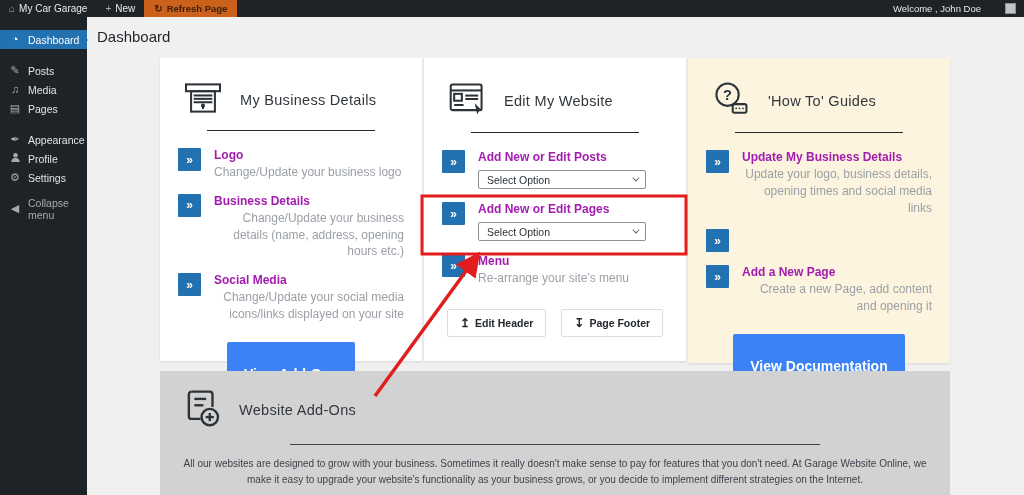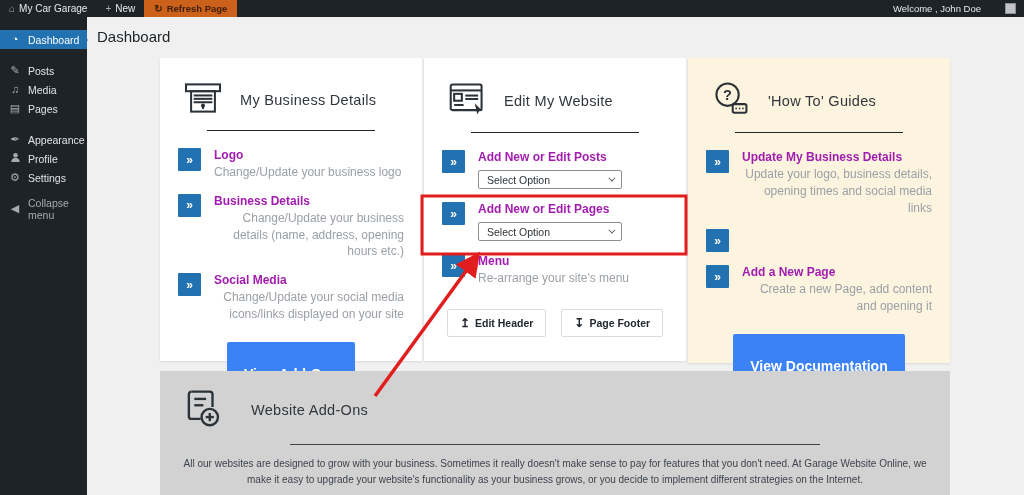--- a/index.html
+++ b/index.html
@@ -45,36 +45,36 @@
   .card.yellow { background:#fcf4df; height:305px; }
   .card-head { display:flex; align-items:center; gap:16px; padding-left:4px; }
   .card-ico { flex:none; color:#2c3338; }
   .card-head h2 { font-size:14.5px; font-weight:400; color:#32373c; letter-spacing:.3px; }
   .card-hr { width:168px; margin:11px auto 17px; border-top:1.8px solid #23282d; }
   .item { display:flex; gap:13px; margin-bottom:13px; }
   .chev { flex:none; width:23px; height:23px; background:#2271b1; color:#fff; font-size:12px;
     font-weight:bold; display:flex; align-items:center; justify-content:center; border-radius:1px; }
   .item-title { font-size:12px; font-weight:bold; color:#a21caf; cursor:pointer; }
   .item-desc { font-size:12px; color:#9ba0a6; line-height:1.4; margin-top:2px;text-align:right; }
-  .select { width:144px; height:19px; border:1px solid #8c8f94; border-radius:2px; background:#fff;
+  .select { width:168px; height:19px; border:1px solid #8c8f94; border-radius:2px; background:#fff;
     display:flex; align-items:center; justify-content:space-between; padding:0 8px;
     font-size:10.5px; color:#2c3338; margin-top:6px; cursor:pointer; }
   .sel-chev { width:5px; height:5px; border-right:1.4px solid #50575e; border-bottom:1.4px solid #50575e;
     transform:rotate(45deg) translateY(-2px); }
   .btn { display:block; margin:19px auto 0; background:#3b82f6; color:#fff; border:none;
     font-size:14px; font-weight:bold; padding:24px 17px; border-radius:2px; cursor:pointer;
     font-family:"Liberation Sans", sans-serif; }
   .foot-btns { display:flex; justify-content:center; gap:15px; margin-top:22px; }
   .foot-btns button { background:#fff; border:1px solid #dcdcde; border-radius:2px; padding:6px 12px;
     font-size:10.5px; font-weight:bold; color:#23282d; display:flex; align-items:center; gap:5px;
     cursor:pointer; font-family:"Liberation Sans", sans-serif; }
   .arr { font-size:12px; font-weight:bold; }
   
   .addons { position:absolute; left:73px; top:354px; width:790px; height:141px; background:#d2d2d3; }
-  .addons-head { display:flex; align-items:center; gap:30px; padding:17px 0 0 24px; }
+  .addons-head { display:flex; align-items:center; gap:18px; padding:17px 0 0 24px; }
   .addons-head h2 { font-size:14.5px; font-weight:400; color:#32373c; letter-spacing:.3px; }
   .addons-hr { width:530px; margin:12px auto 11px; border-top:1.6px solid #3c434a; }
   .addons p { font-size:10px; color:#3c434a; text-align:center; line-height:1.55; margin:0 14px; }
   
   .overlay { position:absolute; inset:0; z-index:40; pointer-events:none; }
 </style>
 </head>
 <body>
 
 <div class="screen">

